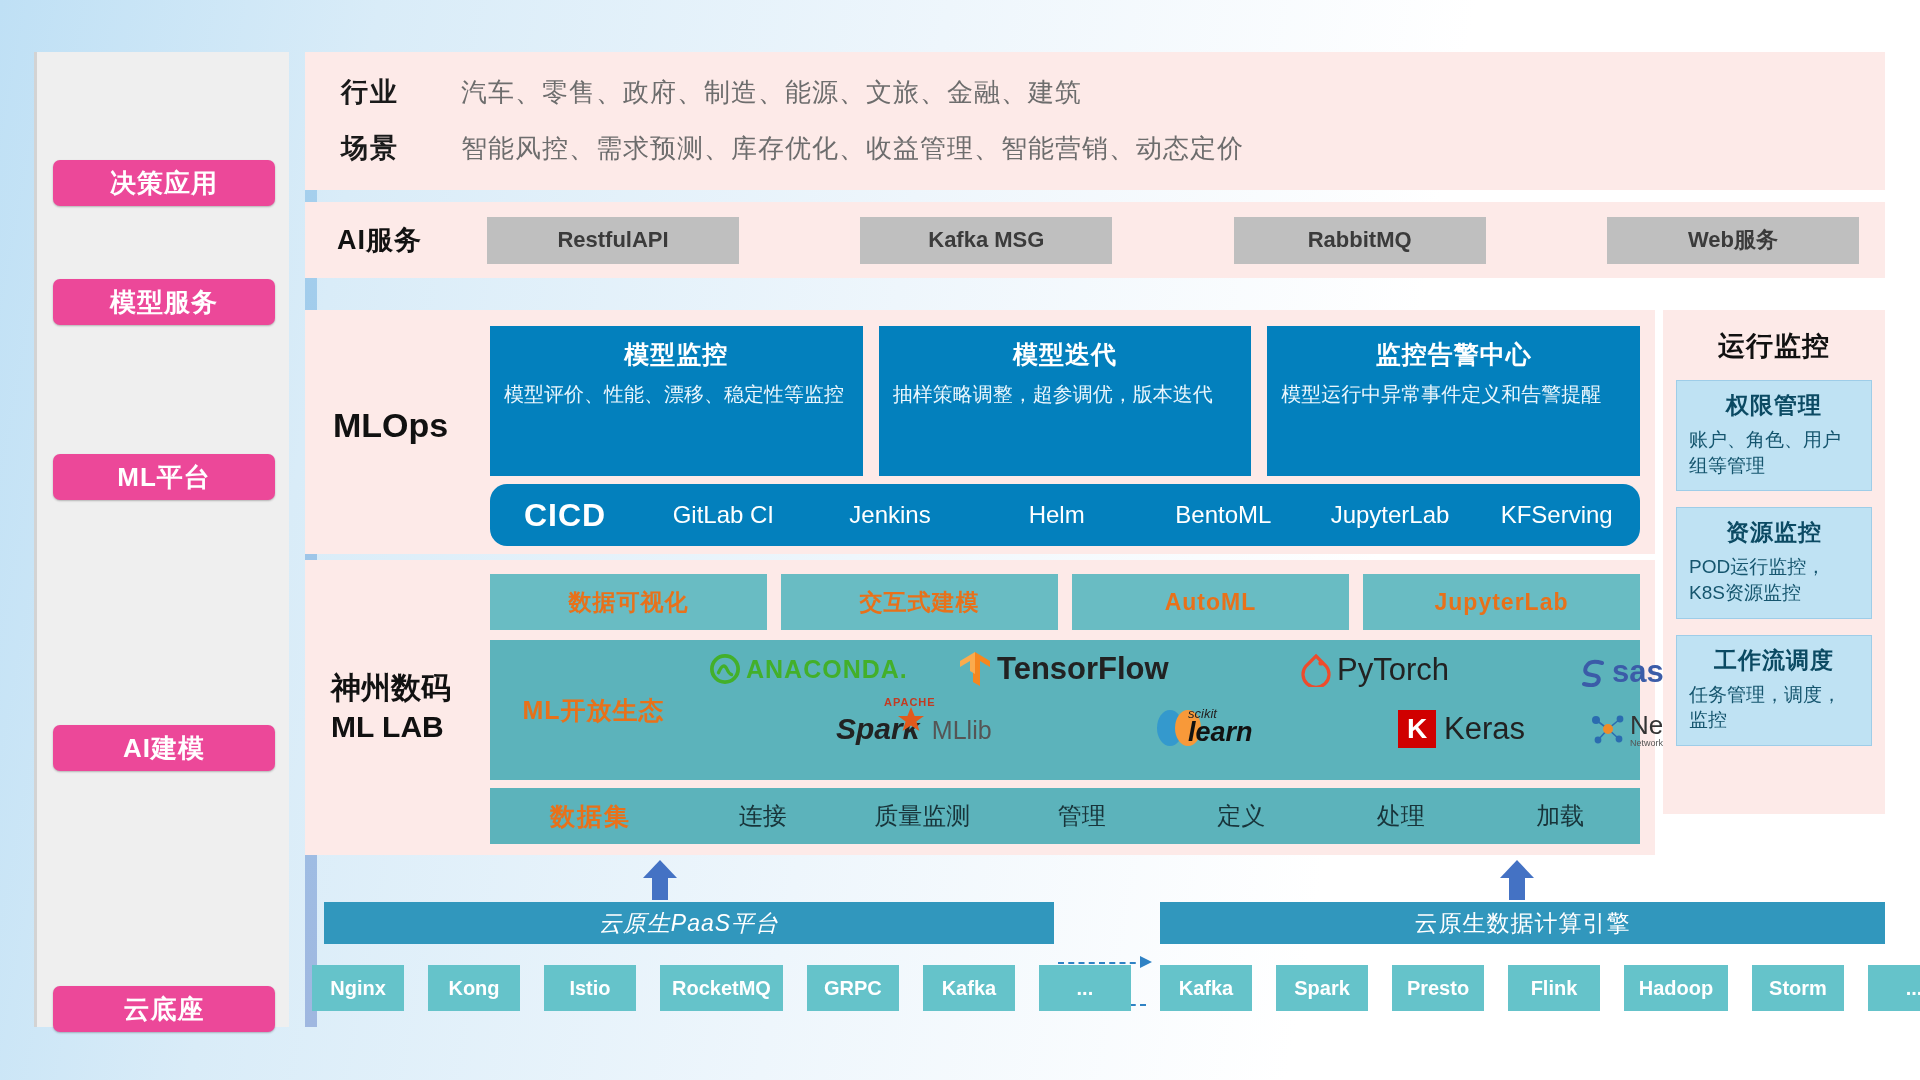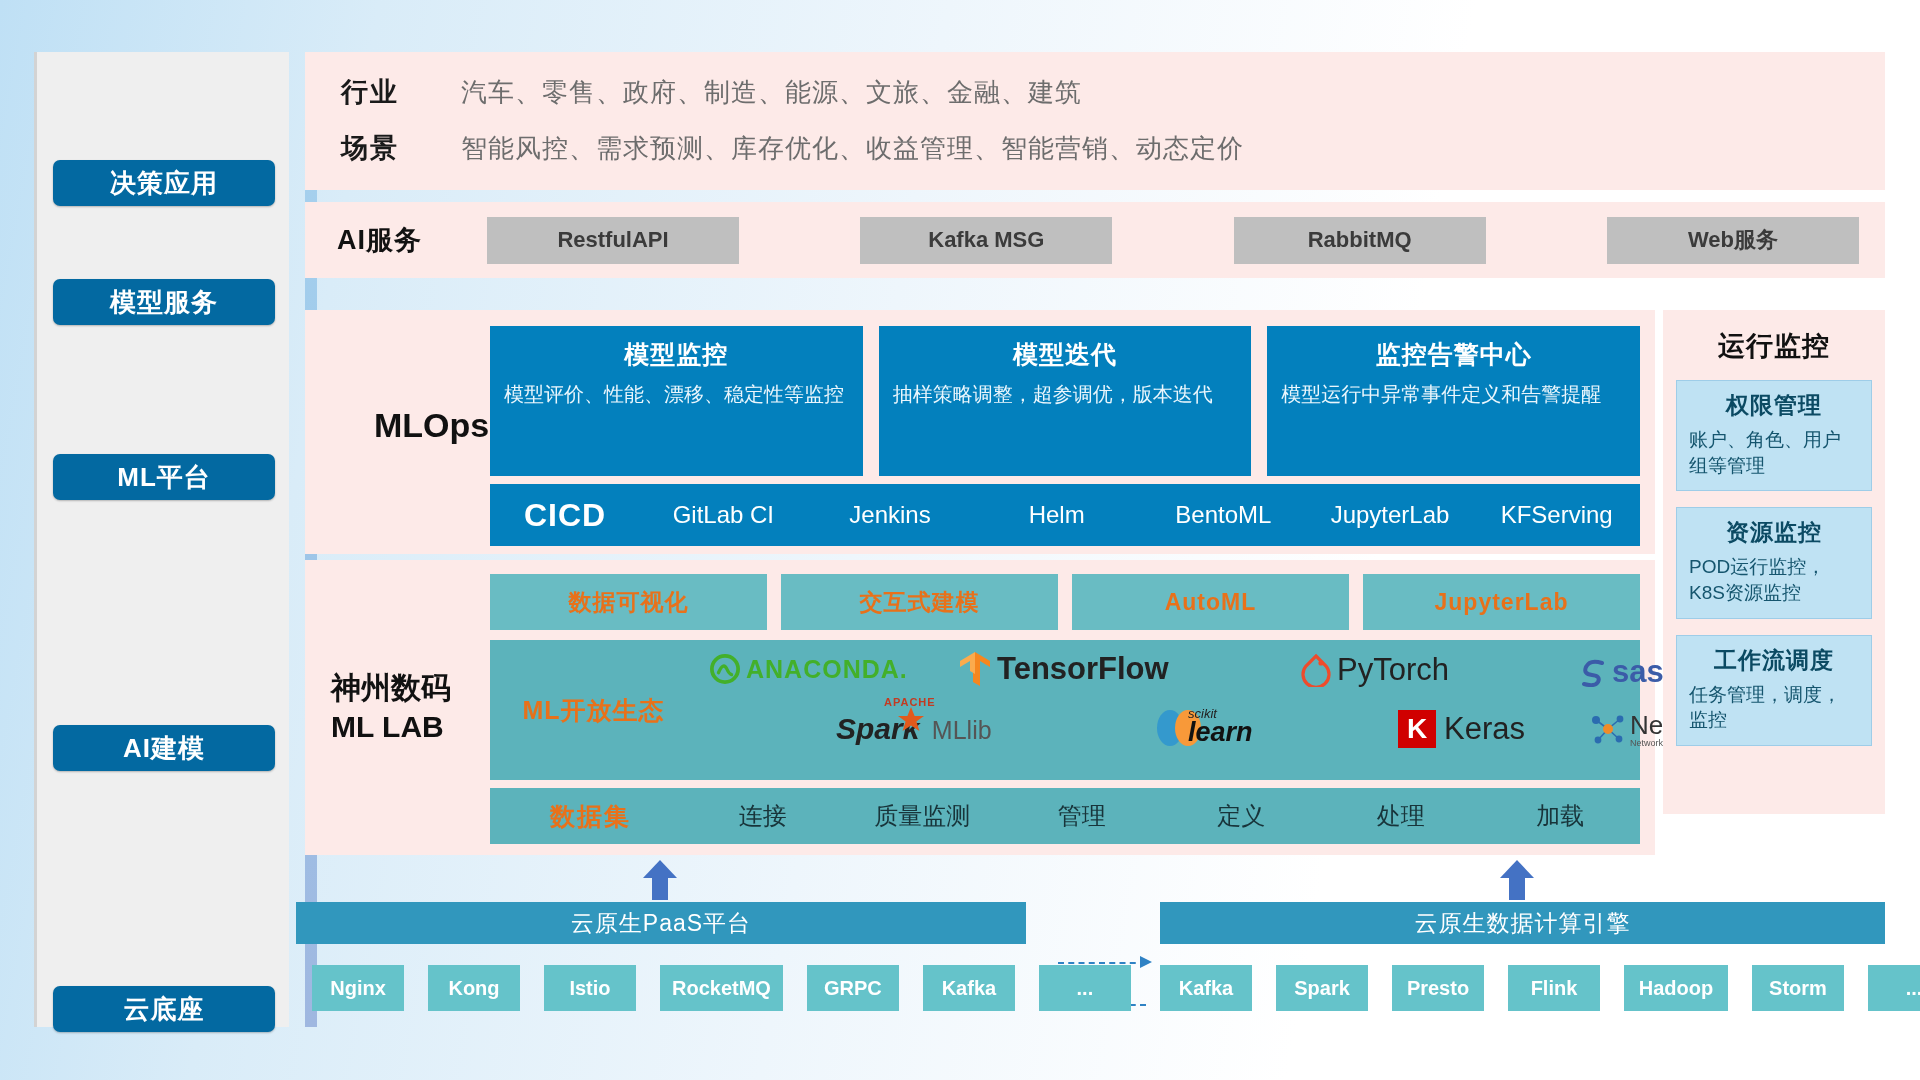--- a/index.html
+++ b/index.html
@@ -10,21 +10,21 @@
   }
   .page{position:relative;width:1920px;height:1080px;}
 
   
   .rail{
     position:absolute;left:34px;top:52px;width:252px;height:975px;
     background:#efefef;border-left:3px solid #d3d3d3;
   }
   .rail-chip{
     position:absolute;left:16px;width:222px;height:46px;
-    background:#0369a1;border-radius:7px;
+    background:#ec4899;border-radius:7px;
     display:flex;align-items:center;justify-content:center;
     color:#fff;font-size:26px;font-weight:bold;letter-spacing:1px;
     box-shadow:0 1px 2px rgba(0,0,0,.25);
   }
   .rail-chip.c0{top:108px;}
   .rail-chip.c1{top:227px;}
   .rail-chip.c2{top:402px;}
   .rail-chip.c3{top:673px;}
   .rail-chip.c4{top:934px;}
 
@@ -57,31 +57,31 @@
   .svc{
     width:252px;height:47px;background:#bfbfbf;color:#3b3b3b;
     display:flex;align-items:center;justify-content:center;
     font-size:22px;font-weight:bold;
   }
 
   
   .band3{left:305px;top:310px;width:1350px;height:244px;}
   .band3 .mlops-lbl{
     position:absolute;left:28px;top:96px;width:160px;
-    font-size:34px;font-weight:bold;color:#111;margin-left:41px;
+    font-size:34px;font-weight:bold;color:#111;
   }
   .mlops-cards{position:absolute;left:185px;top:16px;width:1150px;height:150px;display:flex;gap:16px;}
   .mcard{
     flex:1;background:#0380bd;color:#fff;padding:10px 14px 0 14px;box-sizing:border-box;
   }
   .mcard h4{margin:2px 0 10px 0;font-size:25px;font-weight:bold;text-align:center;letter-spacing:1px;}
   .mcard p{margin:0;font-size:20px;line-height:1.35;color:#eaf6fd;}
   .cicd{
     position:absolute;left:185px;top:174px;width:1150px;height:62px;
-    background:#0380bd;color:#fff;display:flex;align-items:center;overflow:hidden;
+    background:#0380bd;color:#fff;display:flex;align-items:center;overflow:hidden;border-radius:17px;
   }
   .cicd .cicd-title{width:150px;text-align:center;font-size:32px;font-weight:bold;letter-spacing:1px;}
   .cicd-items{flex:1;display:flex;}
   .cicd-items span{
     flex:1;text-align:center;font-size:24px;line-height:30px;
     word-break:break-all;
   }
 
   
   .band4{left:305px;top:560px;width:1350px;height:295px;}
@@ -117,22 +117,22 @@
     text-align:center;font-size:27px;font-weight:bold;color:#111;padding-top:18px;letter-spacing:1px;
   }
   .rc-card{
     margin:16px 13px 0 13px;background:#bfe2f3;padding:9px 12px 12px 12px;box-sizing:border-box;
     border:1px solid #9ecde8;
   }
   .rc-card h5{margin:0 0 6px 0;text-align:center;font-size:23px;font-weight:bold;color:#0b4a63;letter-spacing:1px;}
   .rc-card p{margin:0;font-size:19px;line-height:1.35;color:#15556e;}
 
   
-  .barL{position:absolute;left:296px;top:902px;width:730px;height:42px;background:#3197bd;
-        color:#fff;display:flex;align-items:center;justify-content:center;font-size:23px;letter-spacing:1px;}
+  .barL{position:absolute;left:324px;top:902px;width:730px;height:42px;background:#3197bd;
+        color:#fff;display:flex;align-items:center;justify-content:center;font-size:23px;letter-spacing:1px;font-style:italic;}
   .barR{position:absolute;left:1160px;top:902px;width:725px;height:42px;background:#3197bd;
         color:#fff;display:flex;align-items:center;justify-content:center;font-size:23px;letter-spacing:1px;}
   .chips{position:absolute;top:965px;display:flex;gap:24px;}
   .chipsL{left:312px;}
   .chipsR{left:1160px;}
   .chip{
     height:46px;min-width:92px;padding:0 12px;box-sizing:border-box;background:#65c3ca;color:#fff;
     display:flex;align-items:center;justify-content:center;text-align:center;
     font-size:20px;font-weight:bold;line-height:21px;
   }

